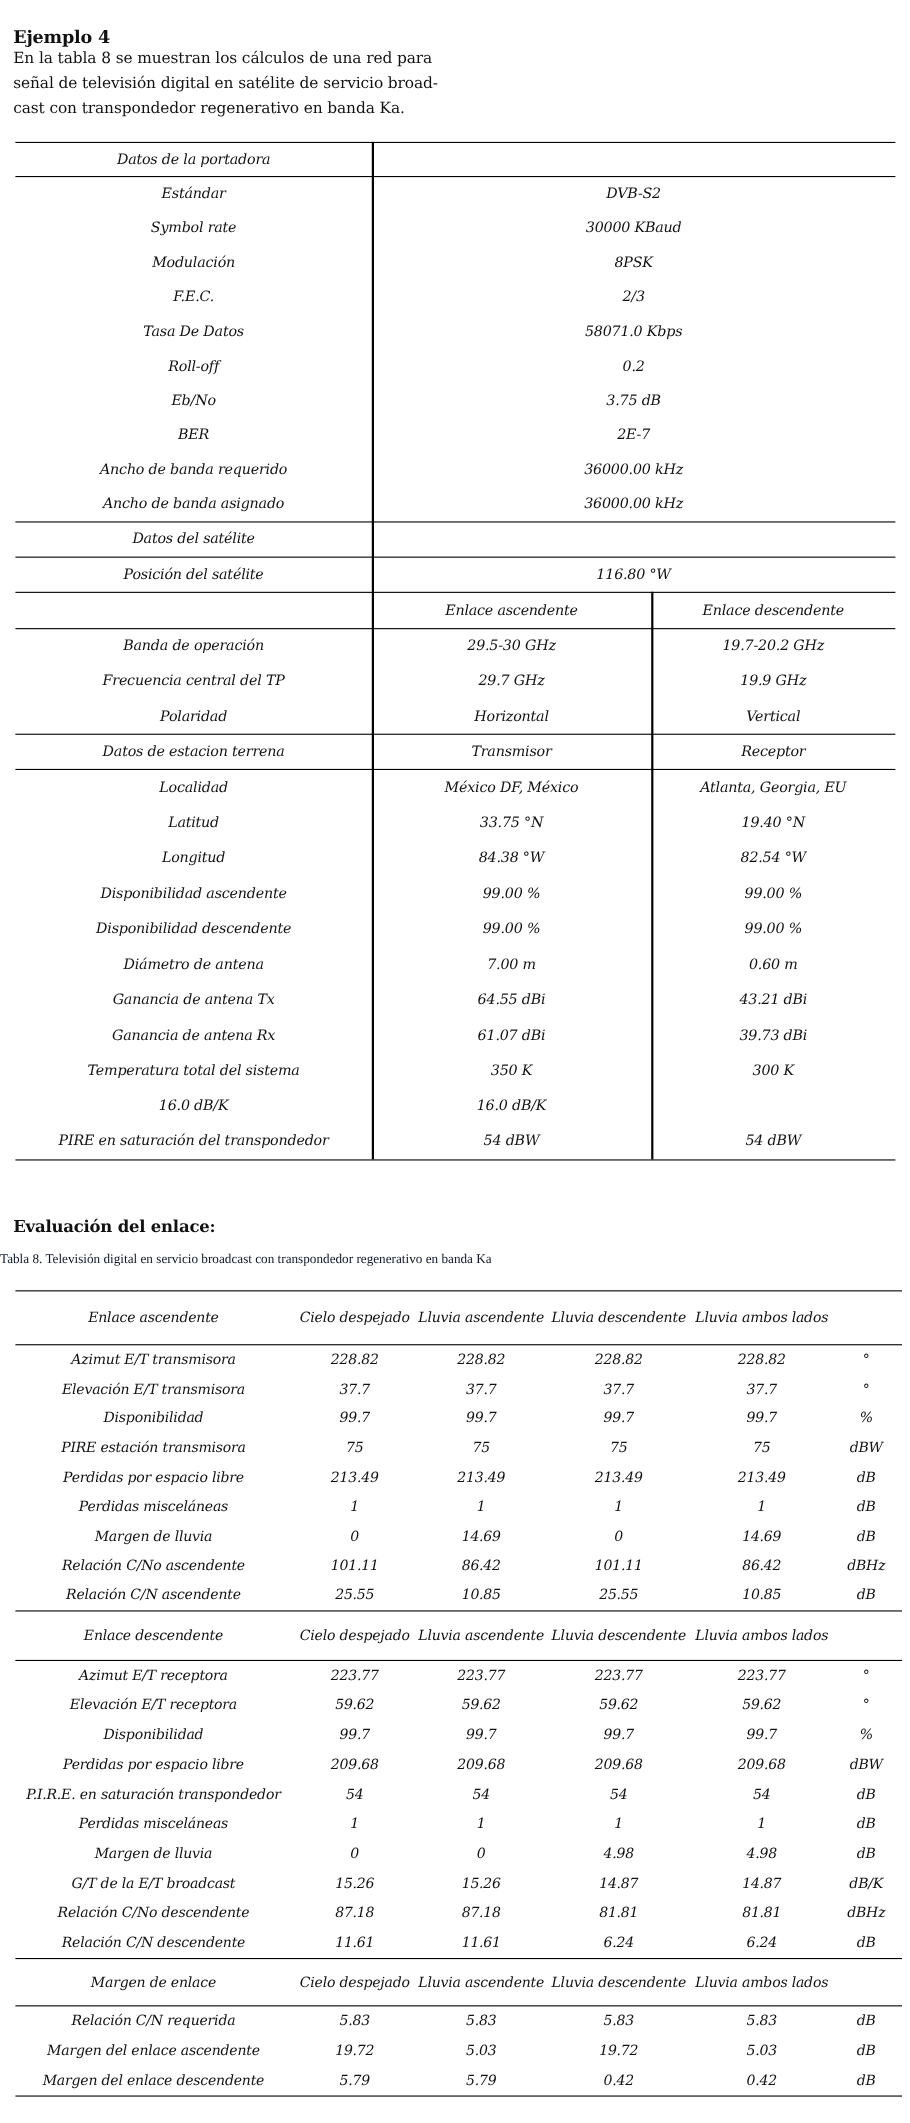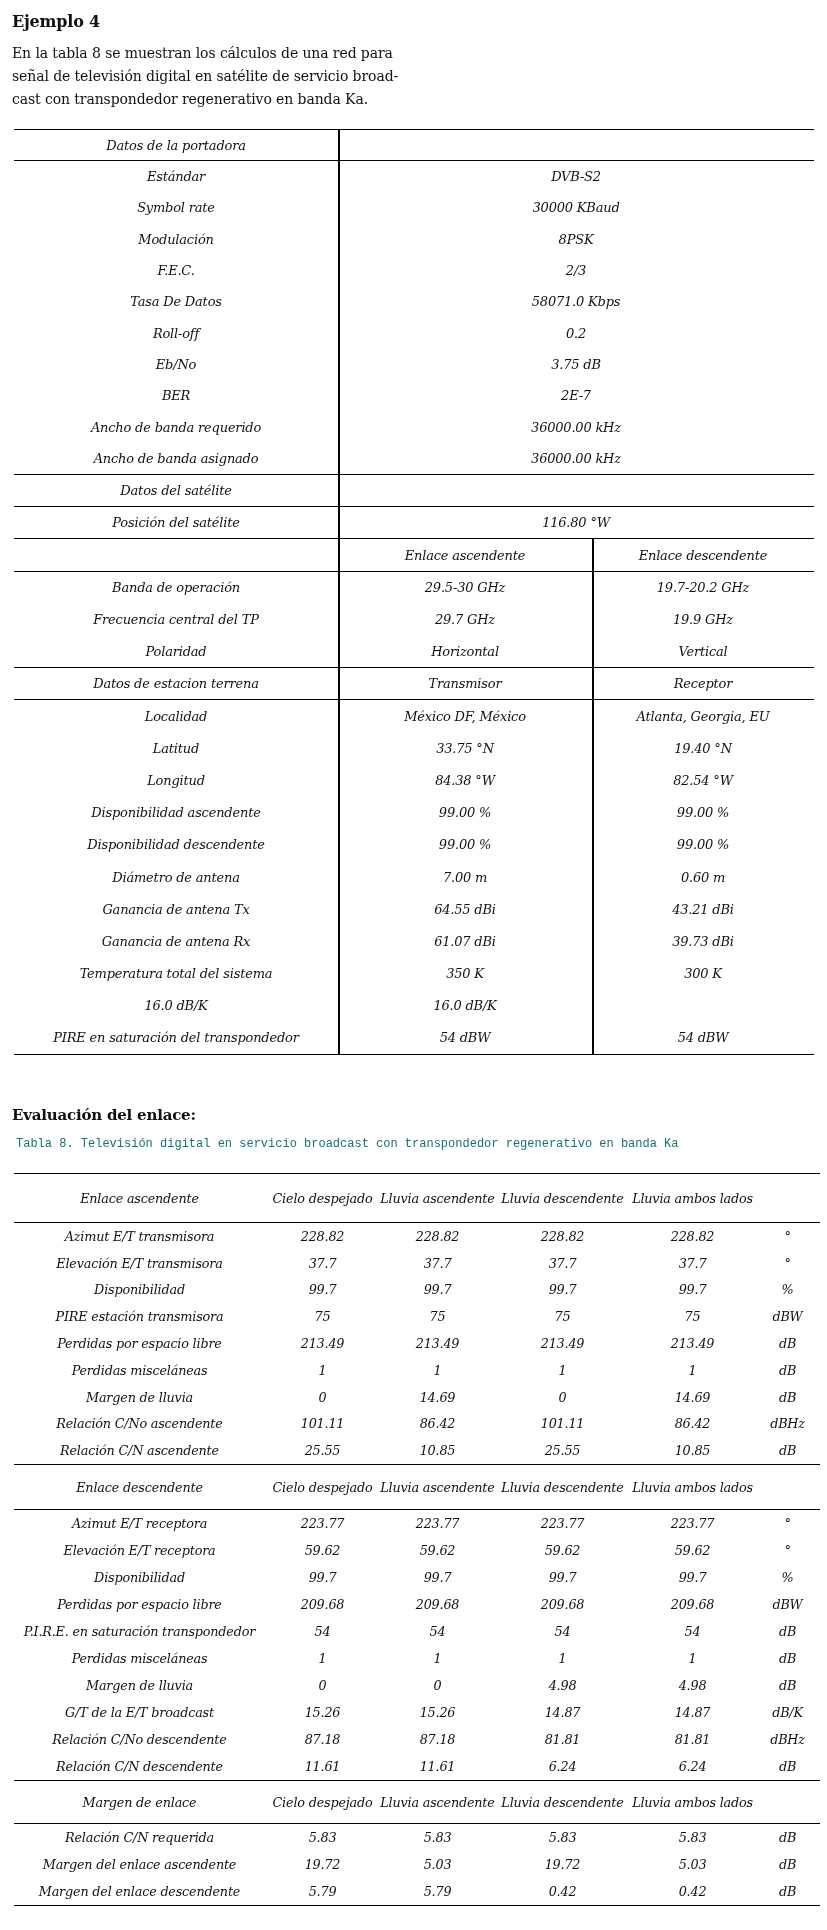--- a/index.html
+++ b/index.html
@@ -1,25 +1,25 @@
 <!DOCTYPE html>
 <html><head>
 <meta charset="utf-8">
 <style>
   html,body{margin:0;padding:0;background:#fff;}
   .page{position:relative;width:827px;height:1930px;background:#fff;
         font-family:"DejaVu Serif",serif;color:#111;overflow:hidden;}
 
   .h-title{position:absolute;font-weight:bold;font-size:16px;letter-spacing:-0.2px;}
-  #example-heading{left:12px;top:12px;}
+  #example-heading{left:12px;top:24px;}
   #eval-heading{left:12px;top:1086px;font-size:15px;margin-top:20px;}
   .intro{position:absolute;left:12px;top:42px;font-size:14px;line-height:23px;
          white-space:pre-line;letter-spacing:-0.1px;}
-  .caption{position:absolute;left:16px;top:1137px;font-family:Liberation Mono, monospace;
-           font-size:12px;color:#0f766e;}
+  .caption{position:absolute;left:0;top:1137px;font-family:Liberation Serif, serif;
+           font-size:12px;color:#0f172a;}
 
   
   .t1{position:absolute;left:14px;top:129px;width:800px;border-bottom:1.5px solid #000;}
   .t1 .sec{border-top:1.5px solid #000;box-sizing:border-box;display:flex;flex-direction:column;}
   .vline{position:absolute;width:1.5px;background:#000;}
 
   .row{flex:1;display:grid;font-style:italic;}
   .g2{grid-template-columns:324px 1fr;}
   .g3{grid-template-columns:324px 254px 1fr;}
   .c{display:flex;align-items:center;justify-content:center;font-size:13px;

